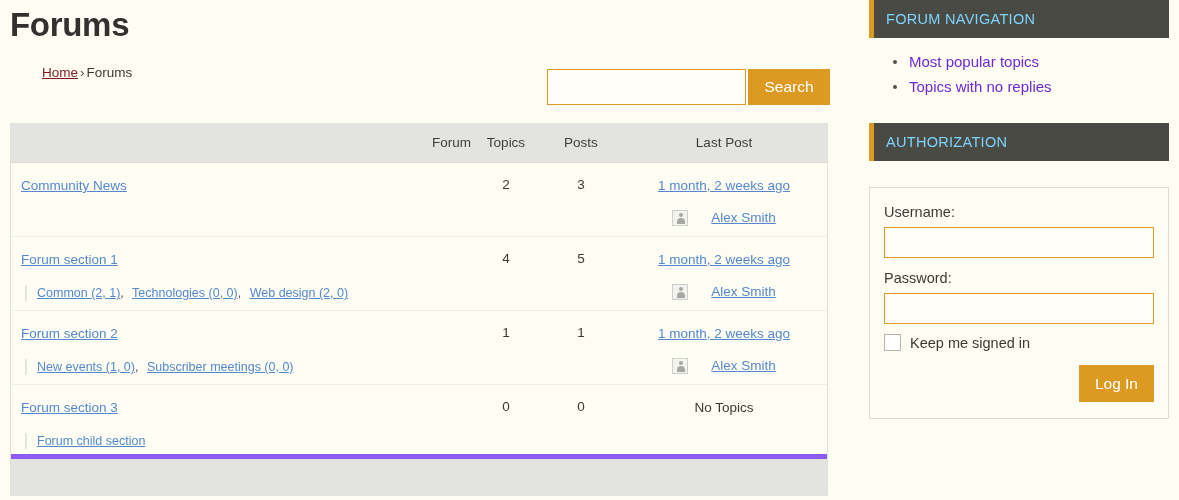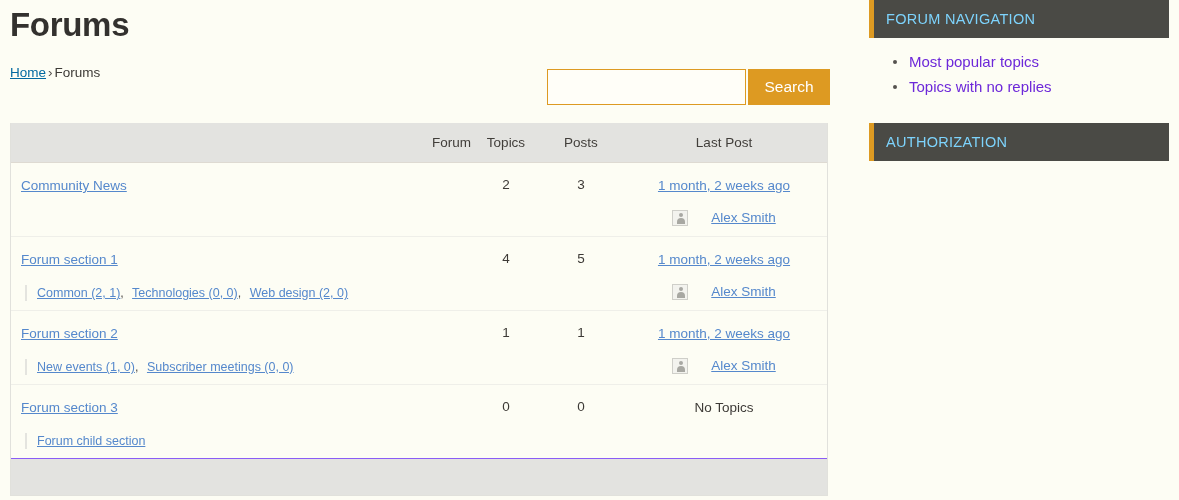--- a/index.html
+++ b/index.html
@@ -23,22 +23,23 @@
     margin: 6px 0 0 10px;
     line-height: 38px;
   }
 
   .breadcrumb {
     margin: 21px 0 0 10px;
     font-size: 13.5px;
     color: #3d3a36;
   }
   .breadcrumb a {
-    color: #0369a1;
+    color: #7f1d1d;
     text-decoration: underline;
+    margin-left: 32px;
   }
   .breadcrumb .sep { color: #55524e; padding: 0 2px; }
 
   
   .search-wrap {
     position: absolute;
     left: 547px; top: 69px;
     display: flex;
     align-items: stretch;
   }
@@ -92,21 +93,21 @@
   .col-topics { width: 70px; text-align: center; }
   .col-posts  { width: 80px; text-align: center; }
   .col-last   { width: 206px; text-align: center; }
 
   .frow {
     display: flex;
     border-bottom: 1px solid #efefe9;
     min-height: 74px;
     padding-top: 13px;
   }
-  .frow:last-of-type { border-bottom: 1px solid #8b5cf6; }
+  .frow:last-of-type { border-bottom: 5px solid #8b5cf6; }
 
   .forum-cell { width: 460px; padding-left: 10px; }
   .forum-link {
     font-size: 13.5px;
     color: #5588cc;
     text-decoration: underline;
     display: inline-block;
     line-height: 18px;
   }
   .subforums {
@@ -355,15 +356,34 @@
             <li><a href="#">Most popular topics</a></li>
             <li><a href="#">Topics with no replies</a></li>
           </ul>
       </div>
     </div>
 
     <div class="widget">
       <div class="widget-head">
         <span class="widget-title">AUTHORIZATION</span>
       </div>
+      <div class="widget-body">
+        <div class="login-box">
+
+          <label class="field-label">Username:</label>
+          <input class="text-input" type="text" style="">
+
+          <label class="field-label">Password:</label>
+          <input class="text-input" type="password" style="">
+
+          <div class="checkbox-row">
+            <span class="checkbox"></span>
+            <span class="checkbox-label">Keep me signed in</span>
+          </div>
+
+          <div class="login-actions">
+            <button class="login-button">Log In</button>
+          </div>
+        </div>
+      </div>
     </div>
   </div>
 </div>
 
 </body></html>

